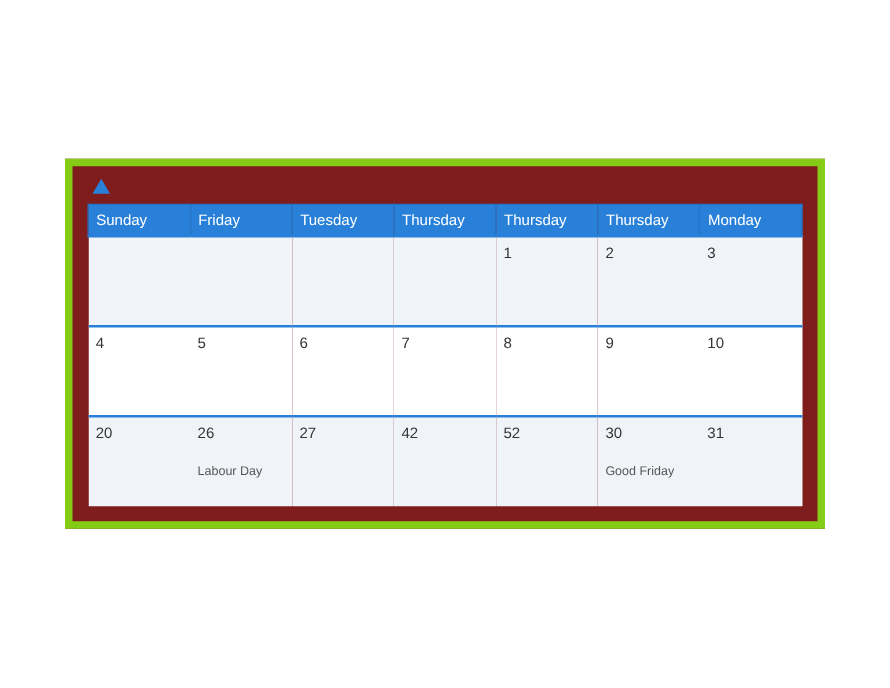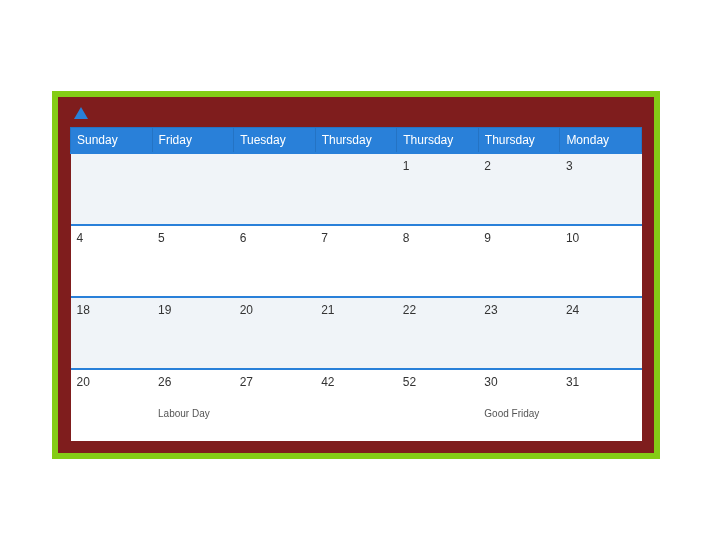--- a/index.html
+++ b/index.html
@@ -174,43 +174,20 @@
           </td>
           <td>
             <span class="day-number">9</span>
           </td>
           <td>
             <span class="day-number">10</span>
           </td>
         </tr>
         <tr>
           <td>
-            <span class="day-number">18</span>
-          </td>
-          <td>
-            <span class="day-number">19</span>
-          </td>
-          <td>
-            <span class="day-number">20</span>
-          </td>
-          <td>
-            <span class="day-number">21</span>
-          </td>
-          <td>
-            <span class="day-number">22</span>
-          </td>
-          <td>
-            <span class="day-number">23</span>
-          </td>
-          <td>
-            <span class="day-number">24</span>
-          </td>
-        </tr>
-        <tr>
-          <td>
             <span class="day-number">20</span>
           </td>
           <td>
             <span class="day-number">26</span>
             <span class="holiday-label">Labour Day</span>
           </td>
           <td>
             <span class="day-number">27</span>
           </td>
           <td>

